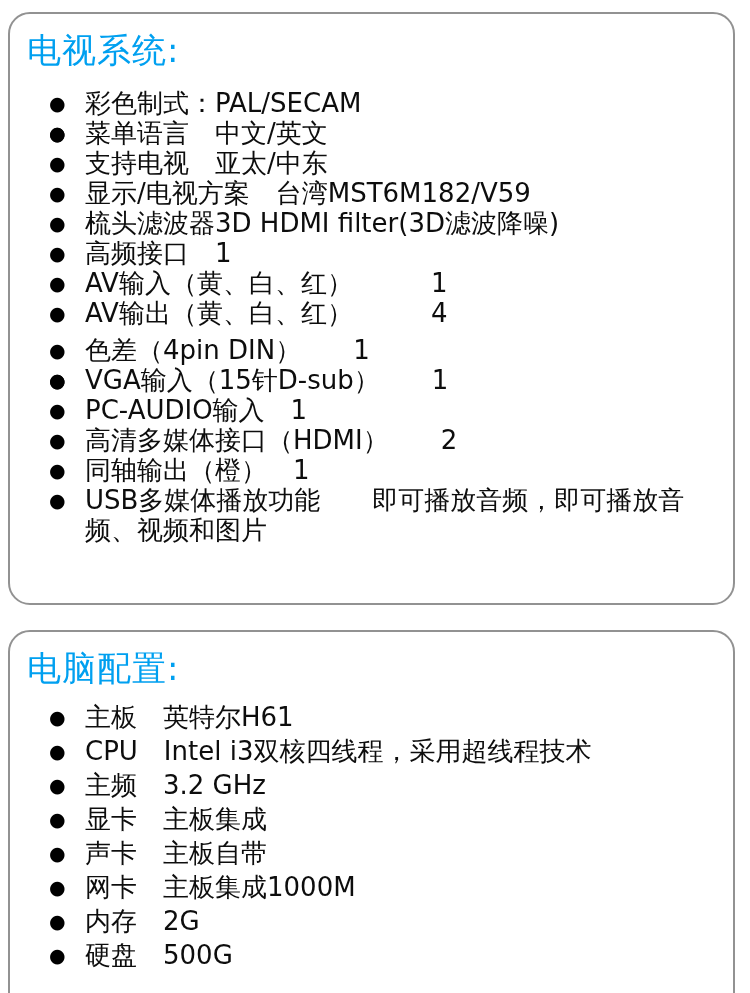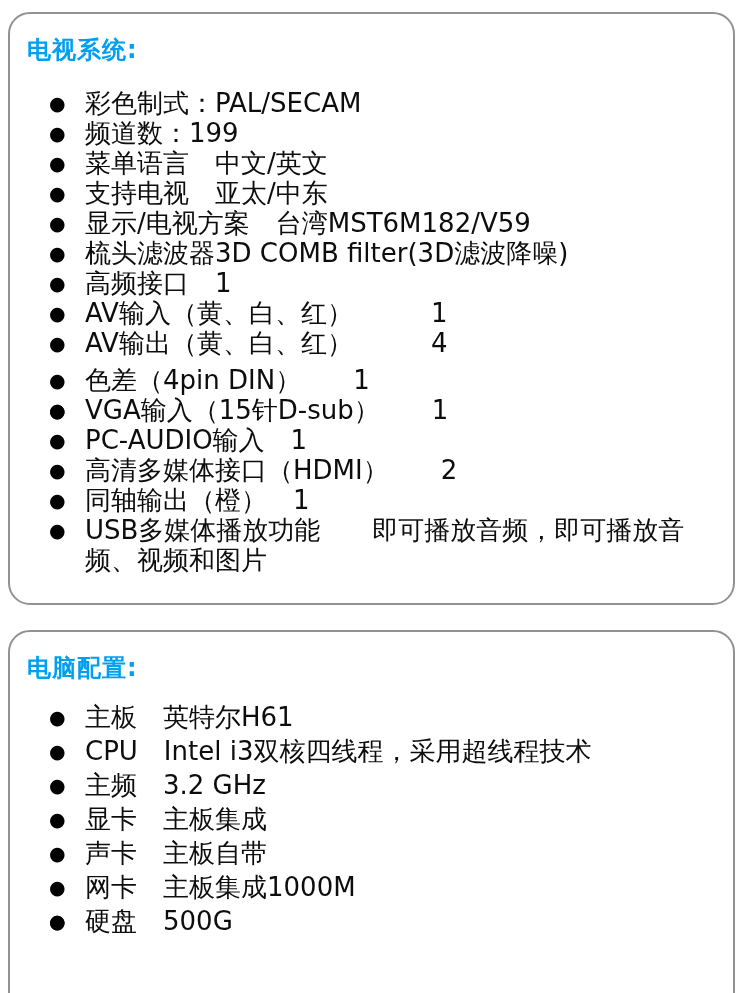--- a/index.html
+++ b/index.html
@@ -21,23 +21,23 @@
     width: 727px;
     box-sizing: border-box;
     background: #ffffff;
     border: 2px solid var(--border-gray, #929292);
     border-radius: 22px;
   }
   .box-tv { top: 12px; height: 593px; }
   .box-pc { top: 630px; height: 390px; }
   .box-title {
     margin: 18px 0 0 17px;
-    font-size: 24px;
+    font-size: 34px;
     line-height: 36px;
-    font-weight: bold;
+    font-weight: normal;
     letter-spacing: 1px;
     color: var(--title-blue, #00a0f0);
   }
   .spec-list {
     list-style: none;
     margin: 0;
     padding: 0 40px 0 37px;
     font-size: 26px;
   }
   .box-tv .spec-list { margin-top: 20px; }
@@ -64,25 +64,25 @@
     color: var(--text-black, #111);
   }
 </style>
 </head>
 <body>
 
 <div class="spec-box box-tv">
   <h2 class="box-title">电视系统:</h2>
   <ul class="spec-list">
     <li><span class="bullet">●</span><span class="item-text">彩色制式：PAL/SECAM</span></li>
-    <li><span class="bullet">●</span><span class="item-text">频道数：199</span></li>
+    <li><span class="bullet">●</span></li>
     <li><span class="bullet">●</span><span class="item-text">菜单语言　中文/英文</span></li>
     <li><span class="bullet">●</span><span class="item-text">支持电视　亚太/中东</span></li>
     <li><span class="bullet">●</span><span class="item-text">显示/电视方案　台湾MST6M182/V59</span></li>
-    <li><span class="bullet">●</span><span class="item-text">梳头滤波器3D COMB filter(3D滤波降噪)</span></li>
+    <li><span class="bullet">●</span><span class="item-text">梳头滤波器3D HDMI filter(3D滤波降噪)</span></li>
     <li><span class="bullet">●</span><span class="item-text">高频接口　1</span></li>
     <li><span class="bullet">●</span><span class="item-text">AV输入（黄、白、红）　　　1</span></li>
     <li><span class="bullet">●</span><span class="item-text">AV输出（黄、白、红）　　　4</span></li>
     <li><span class="bullet">●</span><span class="item-text">色差（4pin DIN）　　1</span></li>
     <li><span class="bullet">●</span></li>
     <li><span class="bullet">●</span><span class="item-text">VGA输入（15针D-sub）　　1</span></li>
     <li><span class="bullet">●</span><span class="item-text">PC-AUDIO输入　1</span></li>
     <li><span class="bullet">●</span><span class="item-text">高清多媒体接口（HDMI）　　2</span></li>
     <li><span class="bullet">●</span><span class="item-text">同轴输出（橙）　1</span></li>
     <li><span class="bullet">●</span><span class="item-text">USB多媒体播放功能　　即可播放音频，即可播放音频、视频和图片</span></li>
@@ -91,16 +91,16 @@
 
 <div class="spec-box box-pc">
   <h2 class="box-title">电脑配置:</h2>
   <ul class="spec-list">
     <li><span class="bullet">●</span><span class="item-text">主板　英特尔H61</span></li>
     <li><span class="bullet">●</span><span class="item-text">CPU　Intel i3双核四线程，采用超线程技术</span></li>
     <li><span class="bullet">●</span><span class="item-text">主频　3.2 GHz</span></li>
     <li><span class="bullet">●</span><span class="item-text">显卡　主板集成</span></li>
     <li><span class="bullet">●</span><span class="item-text">声卡　主板自带</span></li>
     <li><span class="bullet">●</span><span class="item-text">网卡　主板集成1000M</span></li>
-    <li><span class="bullet">●</span></li>
+    <li><span class="bullet">●</span><span class="item-text">内存　2G</span></li>
     <li><span class="bullet">●</span><span class="item-text">硬盘　500G</span></li>
   </ul>
 </div>
 
 </body></html>

